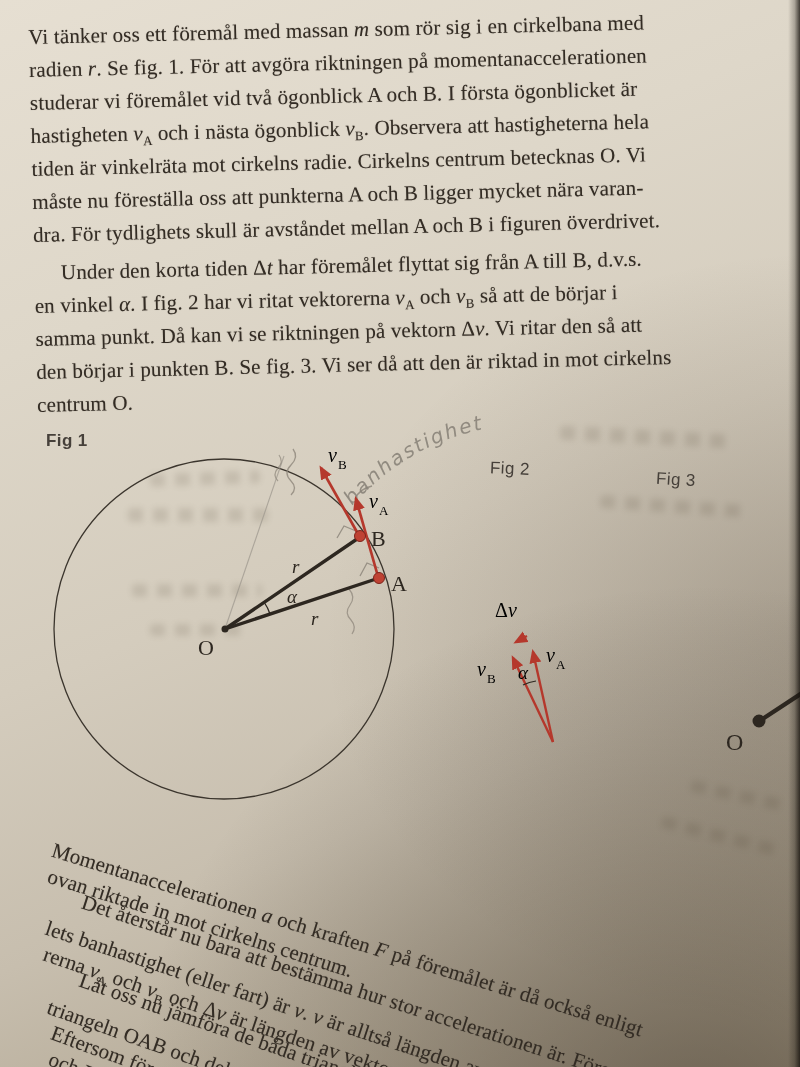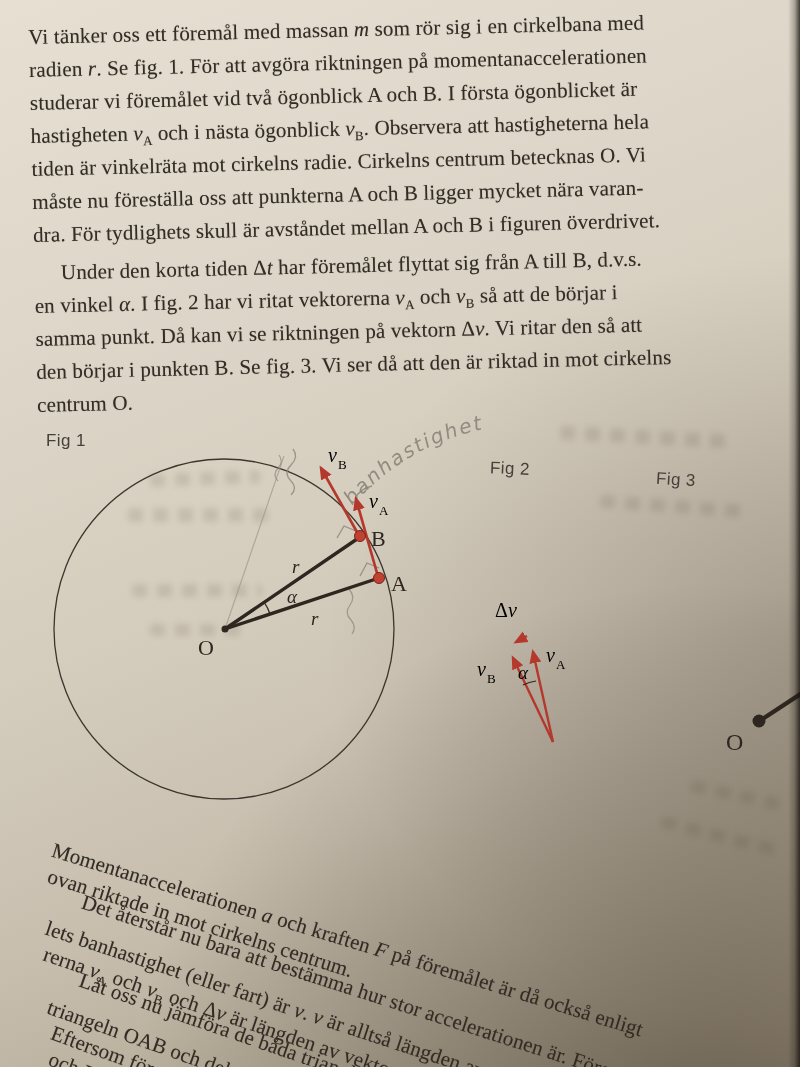--- a/index.html
+++ b/index.html
@@ -60,21 +60,21 @@
     <div class="tline"><span>måste nu föreställa oss att punkterna A och B ligger mycket nära varan-</span></div>
     <div class="tline"><span>dra. För tydlighets skull är avståndet mellan A och B i figuren överdrivet.</span></div>
     <div class="pgap"></div>
     <div class="tline indent"><span>Under den korta tiden Δ</span><span class="it">t</span><span> har föremålet flyttat sig från A till B, d.v.s.</span></div>
     <div class="tline"><span>en vinkel </span><span class="it">α</span><span>. I fig. 2 har vi ritat vektorerna </span><span class="it">v</span><span class="sub">A</span><span> och </span><span class="it">v</span><span class="sub">B</span><span> så att de börjar i</span></div>
     <div class="tline"><span>samma punkt. Då kan vi se riktningen på vektorn Δ</span><span class="it">v</span><span>. Vi ritar den så att</span></div>
     <div class="tline"><span>den börjar i punkten B. Se fig. 3. Vi ser då att den är riktad in mot cirkelns</span></div>
     <div class="tline"><span>centrum O.</span></div>
   </div>
 
-  <div class="figlabel" style="left:46px;top:431px;">Fig 1</div>
+  <div class="figlabel" style="left:46px;top:431px;font-weight:bold;">Fig 1</div>
   <div class="figlabel" style="left:490px;top:459px;transform:rotate(2.5deg);">Fig 2</div>
   <div class="figlabel" style="left:656px;top:470px;transform:rotate(3.5deg);">Fig 3</div>
 
   <svg width="800" height="1067" viewBox="0 0 800 1067">
     <defs>
       <marker id="arrow-red" markerUnits="userSpaceOnUse" markerWidth="16" markerHeight="14" refX="11" refY="6" orient="auto">
         <path d="M0,0 L14,6 L0,12 z" fill="#b5382c"></path>
       </marker>
     </defs>
 

